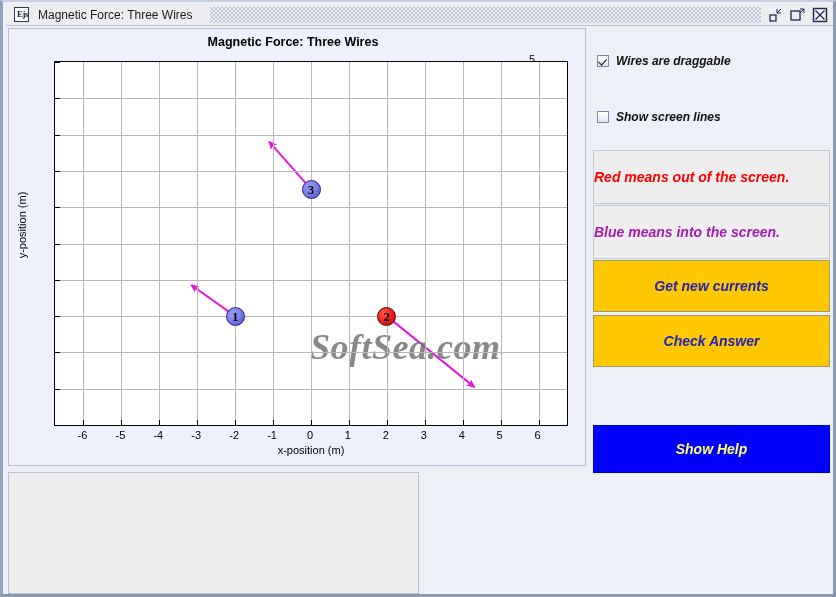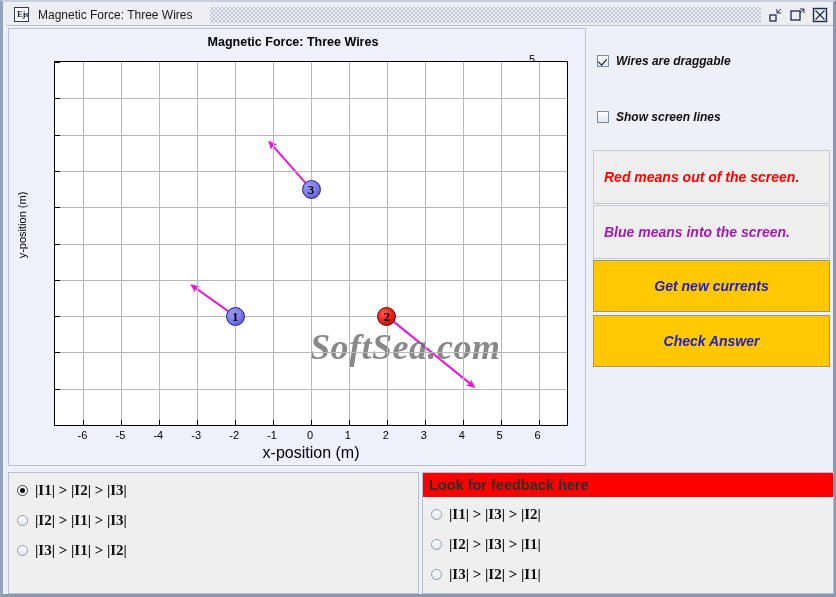--- a/index.html
+++ b/index.html
@@ -133,21 +133,21 @@
     margin-left: -13px;
     text-align: center;
     font-size: 11px;
     color: #000;
   }
   .axis-title-x {
     position: absolute;
     left: 45px; top: 415px;
     width: 514px;
     text-align: center;
-    font-size: 16px;
+    font-size: 11px;
     color: #000;
   }
   .axis-title-y {
     position: absolute;
     left: -42px; top: 190px;
     width: 110px;
     text-align: center;
     font-size: 11px;
     color: #000;
     transform: rotate(-90deg);
@@ -242,21 +242,20 @@
   }
   .info-box {
     position: absolute;
     left: 4px;
     width: 237px;
     background: #eeeeee;
     border: 1px solid #c2c8d4;
     box-sizing: border-box;
     display: flex;
     align-items: center;
-    padding-left: 10px;
     font-size: 14px;
     font-weight: bold;
   }
   .btn {
     position: absolute;
     left: 4px;
     width: 237px;
     border: 1px solid #9a9a72;
     box-sizing: border-box;
     display: flex;
@@ -482,51 +481,21 @@
       <div class="chk-row" style="top:82px">
         <span class="chkbox"></span>
         <span>Show screen lines</span>
       </div>
 
       <div class="info-box" style="top:122px;height:54px;color:#ff0000">Red means out of the screen.</div>
       <div class="info-box" style="top:177px;height:54px;color:#a21caf">Blue means into the screen.</div>
 
       <div class="btn" style="top:287px;height:52px;background:#ffc800;color:#2222bb">Check Answer</div>
       <div class="btn" style="top:232px;height:52px;background:#ffc800;color:#2222bb">Get new currents</div>
+      <div class="btn" style="top:397px;height:48px;background:#0000ff;color:#ffff66;border-color:#0000cc">Show Help</div>
     </div>
 
     <div class="bottom-left">
-      <div class="opt-col" id="left-options">
-          <div class="radio-row">
-            <span class="radio sel"></span>
-            <span class="radio-label">|I1| &gt; |I2| &gt; |I3|</span>
-          </div>
-          <div class="radio-row">
-            <span class="radio"></span>
-            <span class="radio-label">|I2| &gt; |I1| &gt; |I3|</span>
-          </div>
-          <div class="radio-row">
-            <span class="radio"></span>
-            <span class="radio-label">|I3| &gt; |I1| &gt; |I2|</span>
-          </div>
-        </div>
     </div>
 
-    <div class="bottom-right">
-      <div class="panel-header feedback">Look for feedback here</div>
-      <div class="opt-col" id="right-options">
-          <div class="radio-row">
-            <span class="radio"></span>
-            <span class="radio-label">|I1| &gt; |I3| &gt; |I2|</span>
-          </div>
-          <div class="radio-row">
-            <span class="radio"></span>
-            <span class="radio-label">|I2| &gt; |I3| &gt; |I1|</span>
-          </div>
-          <div class="radio-row">
-            <span class="radio"></span>
-            <span class="radio-label">|I3| &gt; |I2| &gt; |I1|</span>
-          </div>
-        </div>
-    </div>
 
   </div>
 </div>
 
 </body></html>

